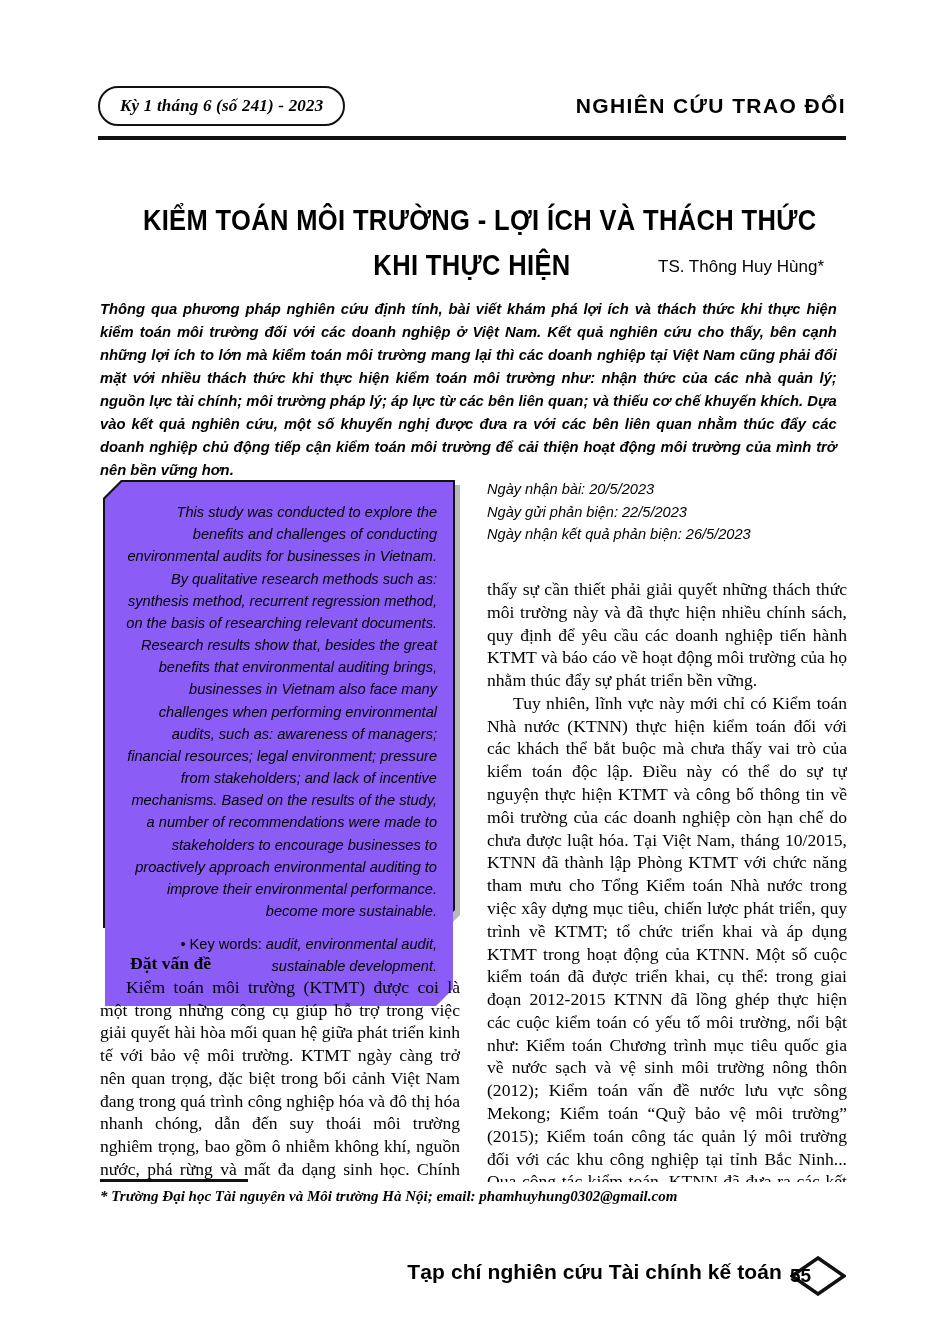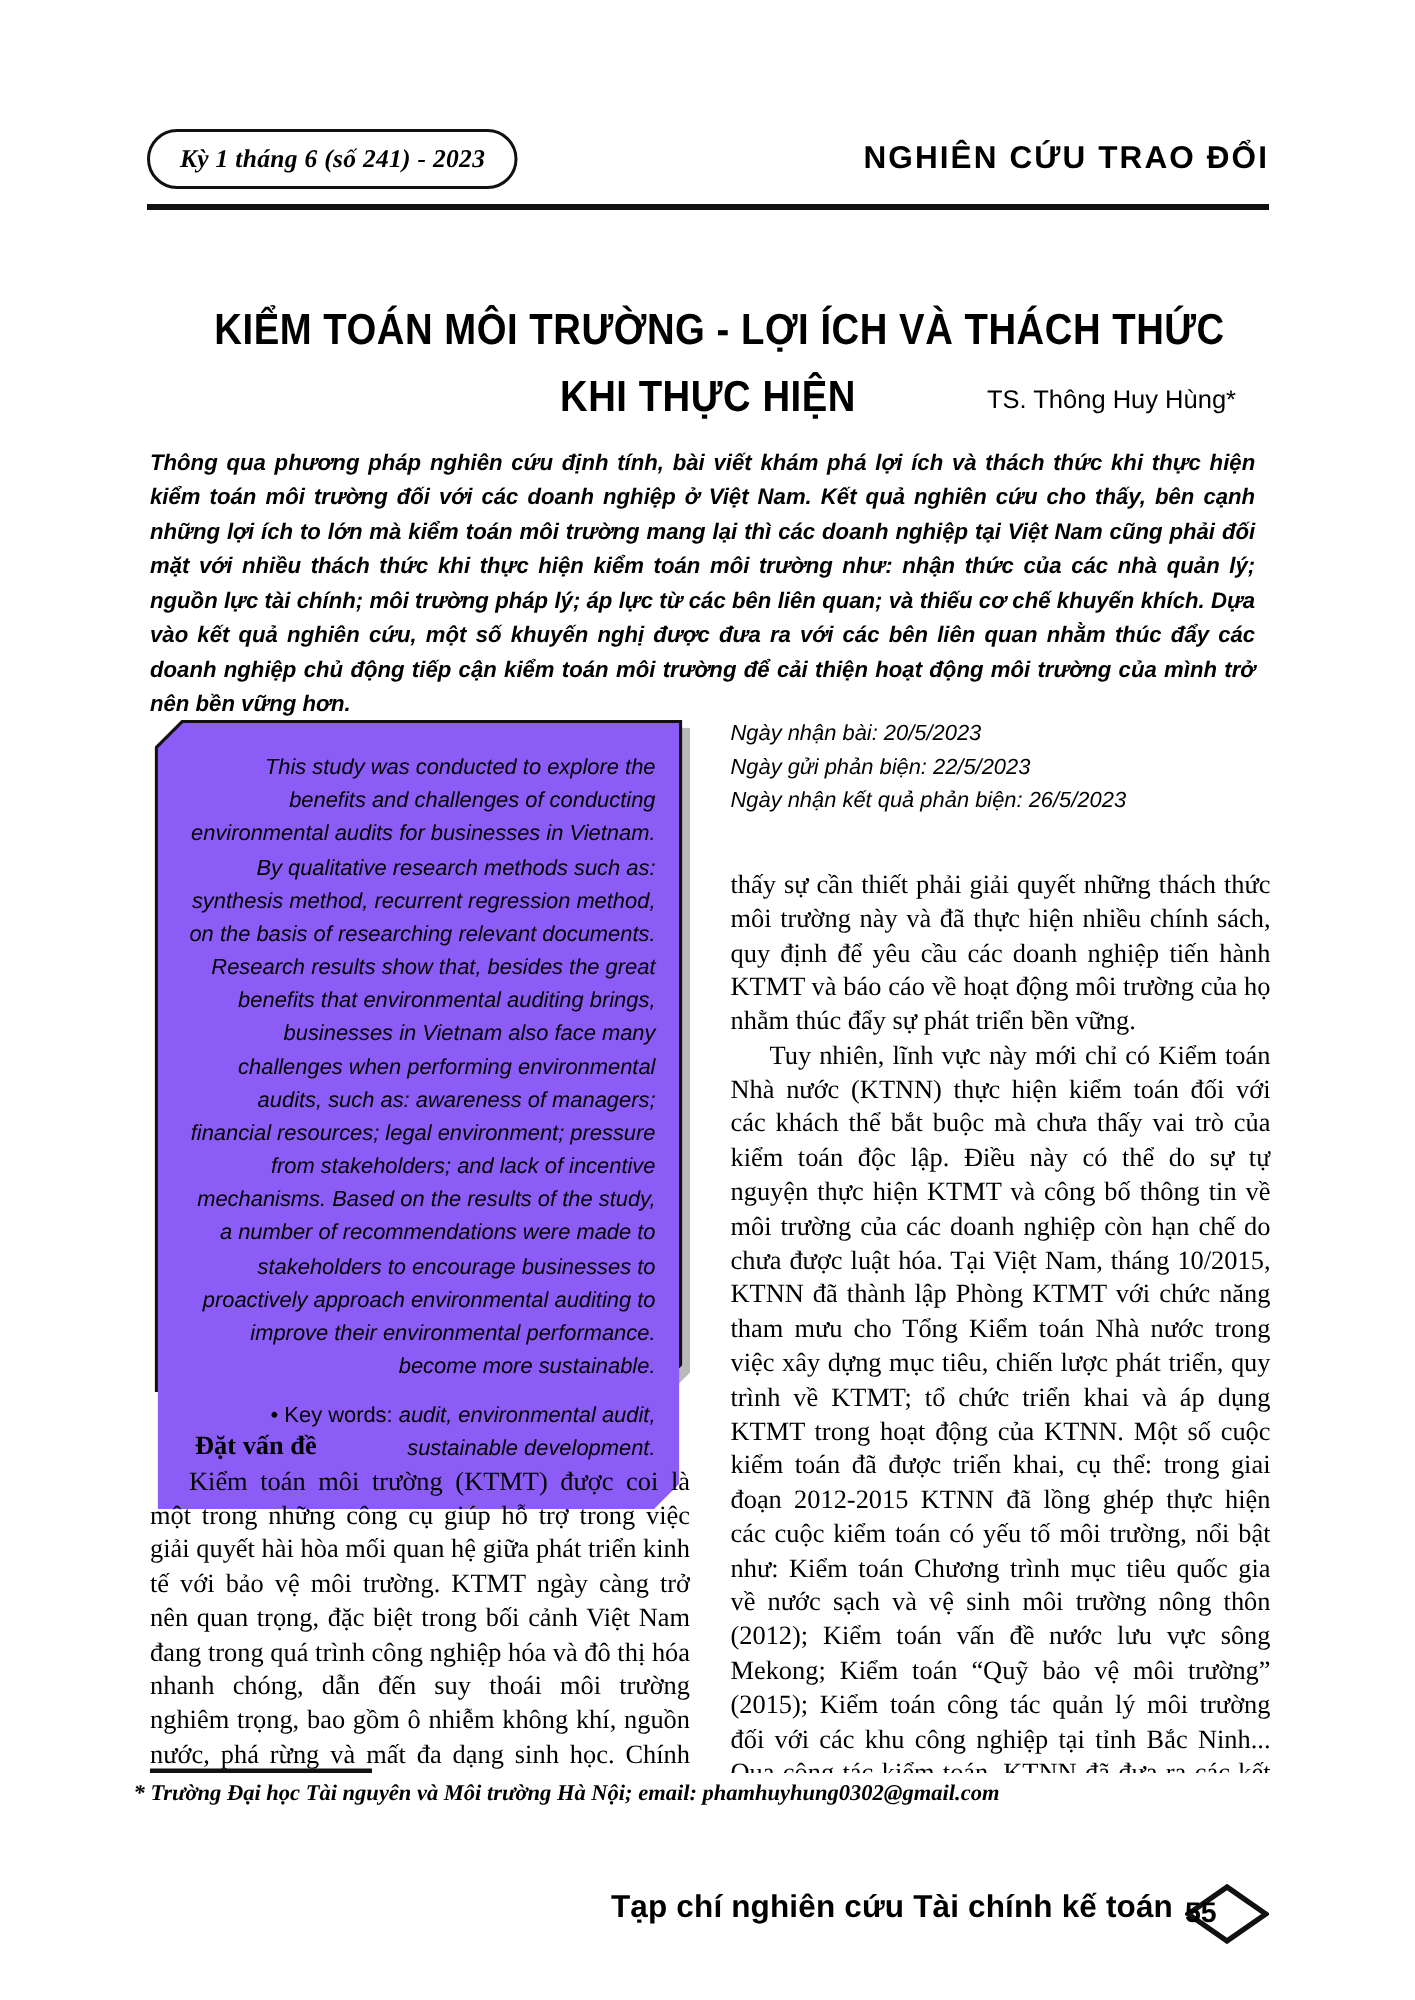--- a/index.html
+++ b/index.html
@@ -231,21 +231,21 @@
   .footnote-rule {
     position: absolute;
     left: 100px;
     top: 1179px;
     width: 148px;
     height: 3px;
     background: #111;
   }
   .footnote {
     position: absolute;
-    left: 89px;
+    left: 100px;
     top: 1186px;
     width: 748px;
     font-family: "Liberation Serif", serif;
     font-style: italic;
     font-weight: bold;
     font-size: 15px;
     line-height: 1.4;
   }
 
   

